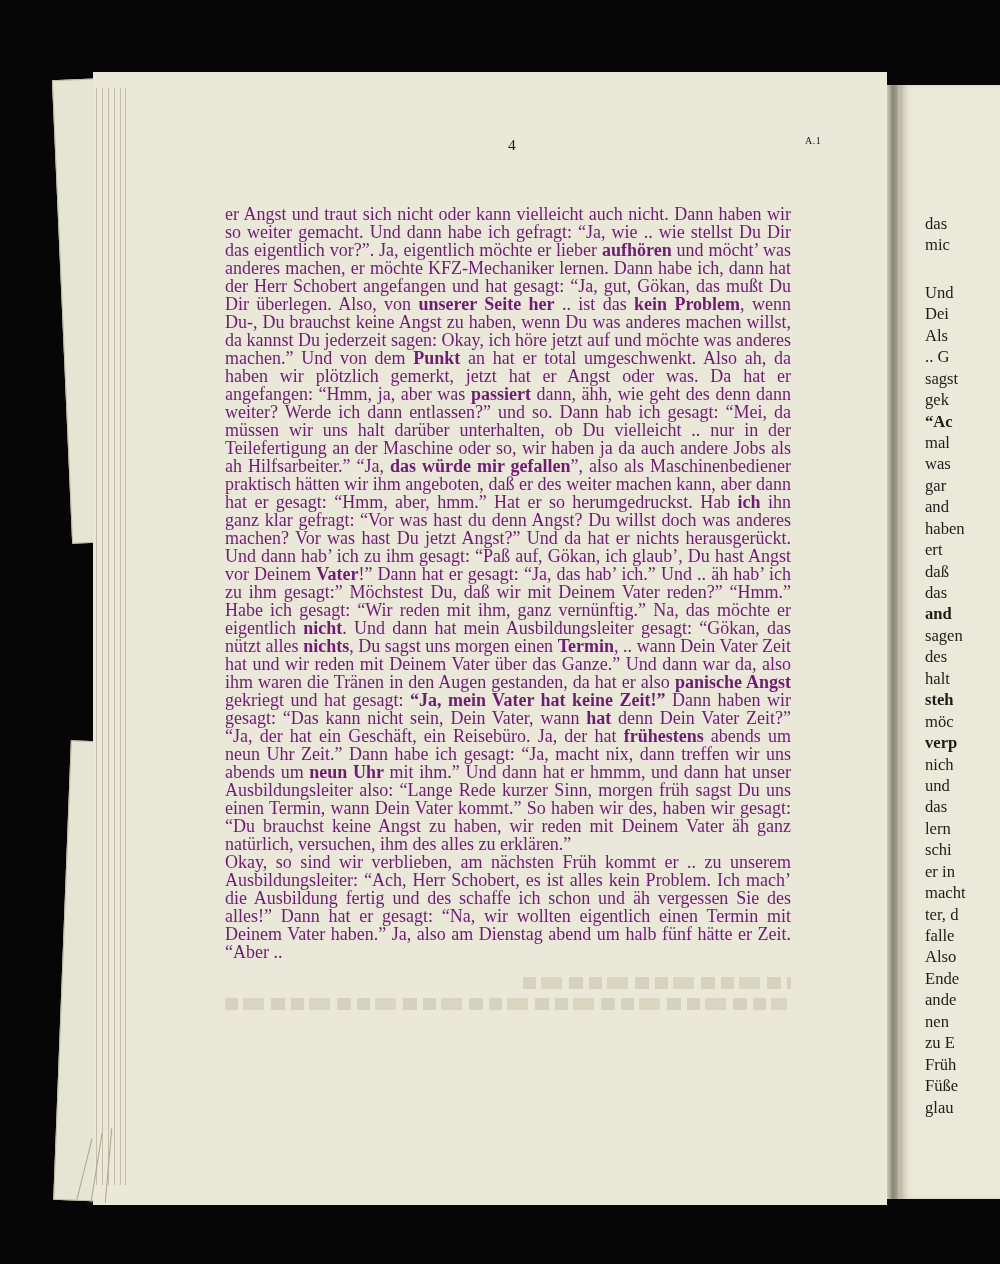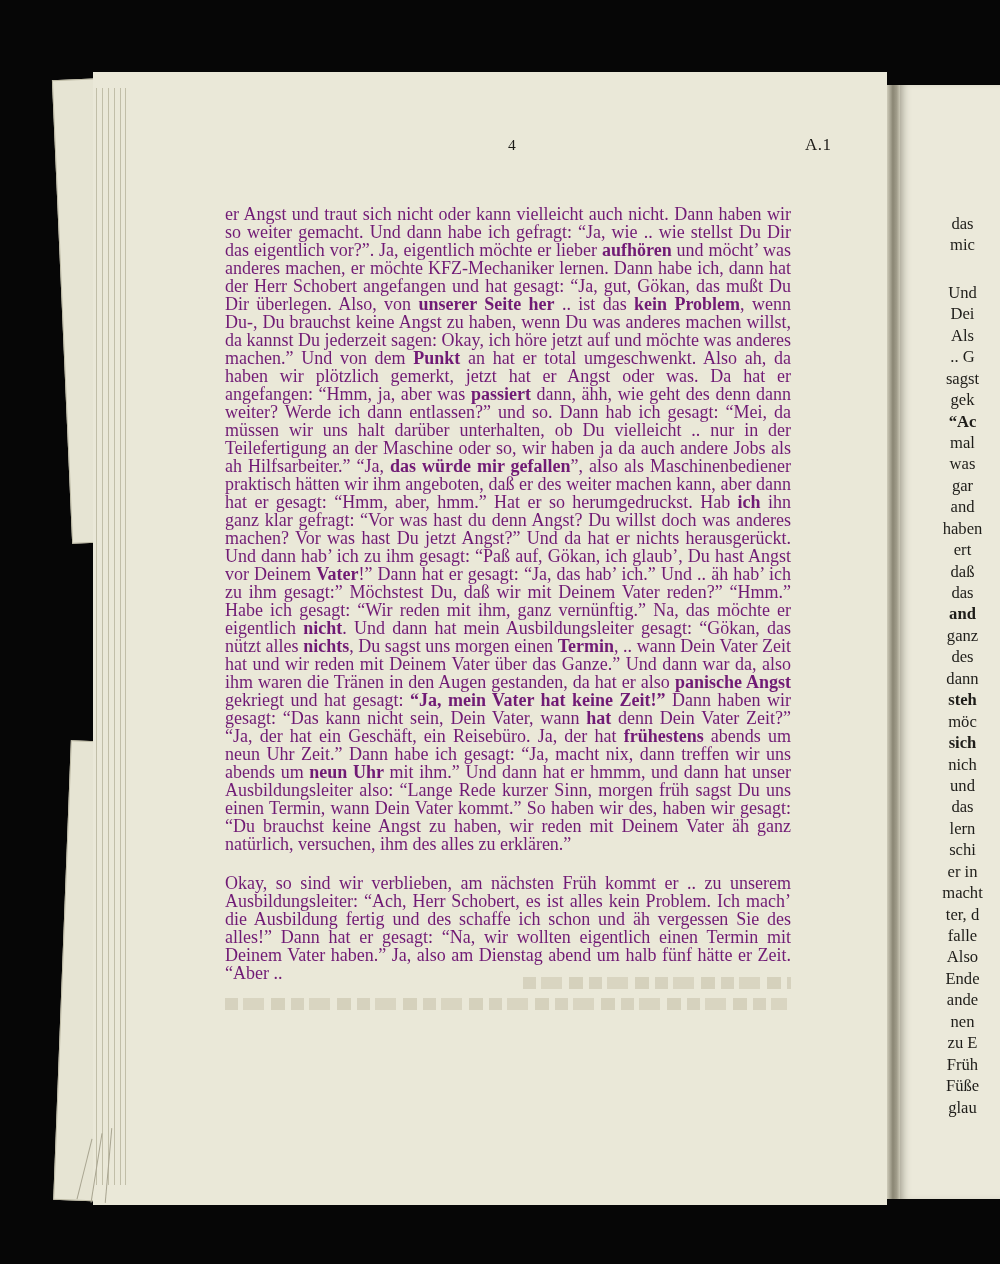--- a/index.html
+++ b/index.html
@@ -45,47 +45,47 @@
     box-shadow:inset 7px 0 9px -5px rgba(60,55,40,.45);
     z-index:2;
   }
   
   #page-number{
     position:absolute;left:415px;top:64px;
     font-size:15.5px;color:#1c1b17;
   }
   #section-label{
     position:absolute;left:712px;top:63px;
-    font-size:17px;color:#1c1b17;letter-spacing:.5px;
+    font-size:10px;color:#1c1b17;letter-spacing:.5px;
   }
   
   #main-text{
     position:absolute;left:132px;top:133px;width:566px;
     font-size:18px;line-height:18px;
     text-align:justify;
     color:#701a75;
   }
   #main-text p{margin:0;}
-  #main-text p + p{margin-top:21px;}
+  #main-text p + p{}
   strong{font-weight:bold;}
   
   .show-through{
     position:absolute;height:12px;
     opacity:.20;filter:blur(.7px);
     background:repeating-linear-gradient(90deg,
       #8c7f5c 0 13px, transparent 13px 18px,
       #9a8d68 18px 39px, transparent 39px 46px,
       #857950 46px 60px, transparent 60px 66px);
   }
   #show-through-1{left:430px;top:905px;width:268px;}
   #show-through-2{left:132px;top:926px;width:562px;}
   
   #right-text{
     position:absolute;left:25px;top:128px;right:0;
-    font-size:16.6px;color:#1e1d19;text-align:center;
+    font-size:16.6px;color:#1e1d19;
   }
   .rline{height:21.45px;line-height:21.45px;white-space:nowrap;overflow:hidden;}
   .rgap{height:26px;}
 </style>
 </head>
 <body>
 
 <div class="underpage" id="underpage-tl"></div>
 <div class="underpage" id="underpage-bl"></div>
 <div class="fan-line" id="fan-1"></div>
@@ -129,26 +129,26 @@
       <div class="rline"><strong>“Ac</strong></div>
       <div class="rline"><span>mal</span></div>
       <div class="rline"><span>was</span></div>
       <div class="rline"><span>gar</span></div>
       <div class="rline"><span>and</span></div>
       <div class="rline"><span>haben</span></div>
       <div class="rline"><span>ert</span></div>
       <div class="rline"><span>daß</span></div>
       <div class="rline"><span>das</span></div>
       <div class="rline"><strong>and</strong></div>
-      <div class="rline"><span>ganz</span></div>
+      <div class="rline"><span>sagen</span></div>
       <div class="rline"><span>des</span></div>
-      <div class="rline"><span>dann</span></div>
+      <div class="rline"><span>halt</span></div>
       <div class="rline"><strong>steh</strong></div>
       <div class="rline"><span>möc</span></div>
-      <div class="rline"><strong>sich</strong></div>
+      <div class="rline"><strong>verp</strong></div>
       <div class="rline"><span>nich</span></div>
       <div class="rline"><span>und</span></div>
       <div class="rline"><span>das</span></div>
       <div class="rline"><span>lern</span></div>
       <div class="rline"><span>schi</span></div>
       <div class="rline"><span>er in</span></div>
       <div class="rline"><span>macht</span></div>
       <div class="rline"><span>ter, d</span></div>
       <div class="rline"><span>falle</span></div>
       <div class="rline"><span>Also</span></div>

